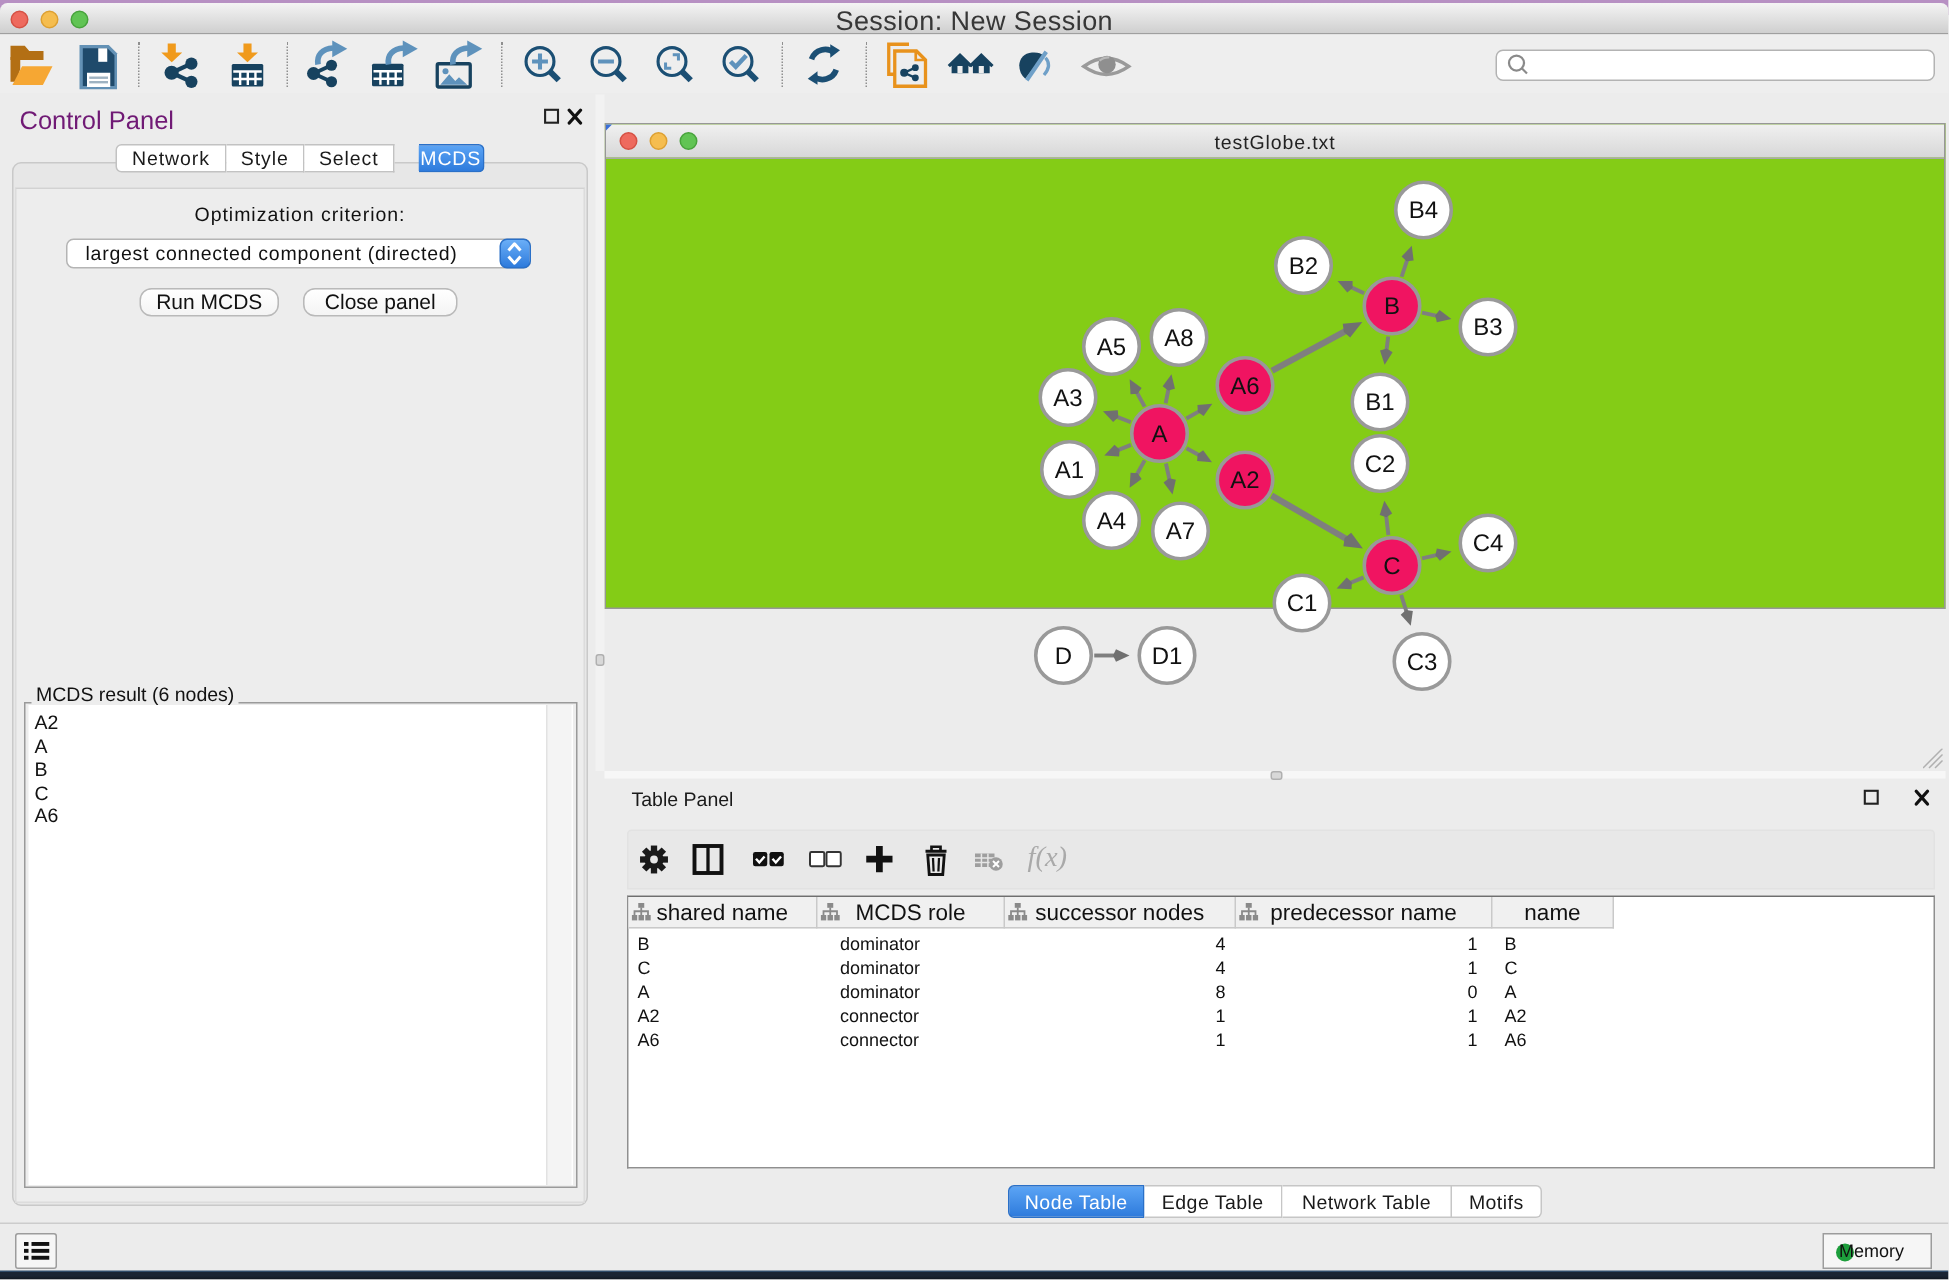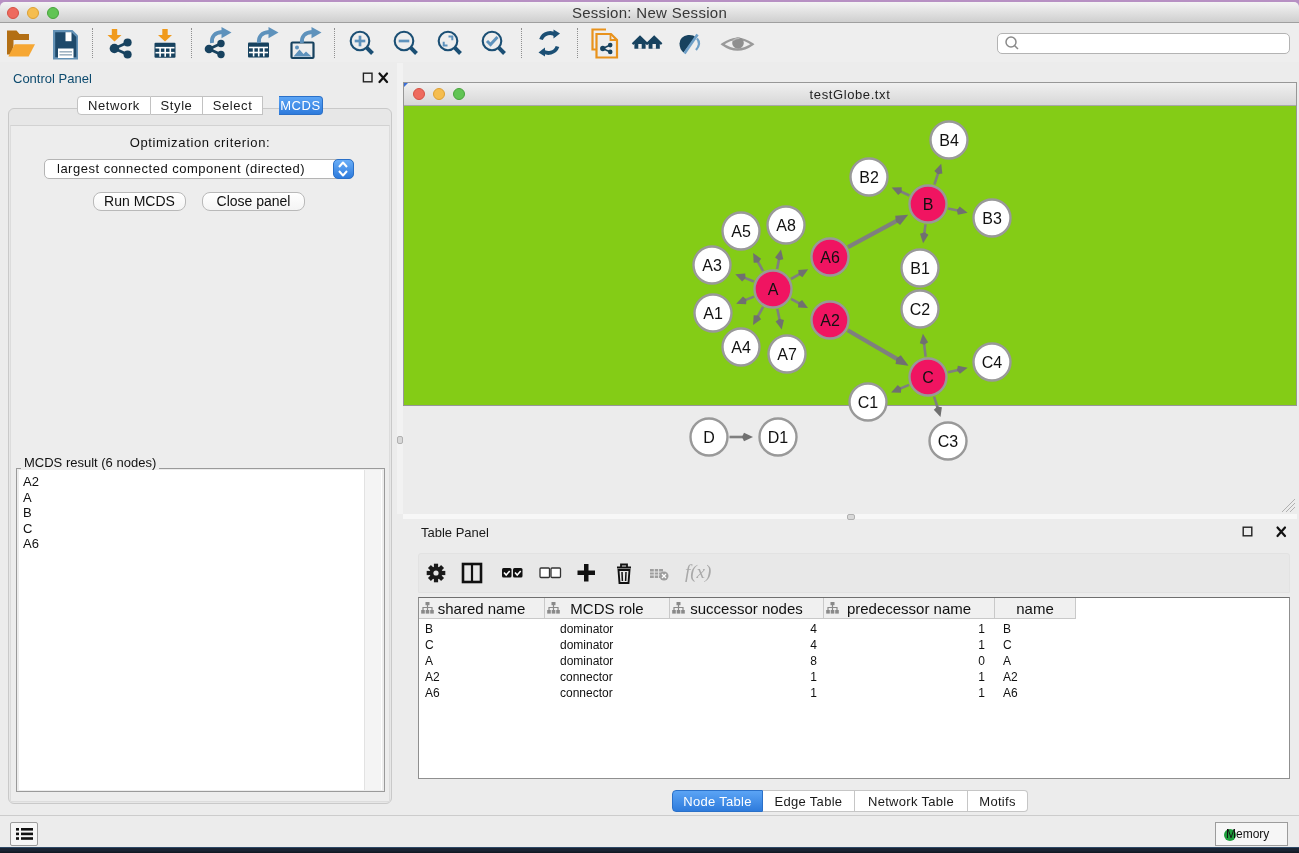--- a/index.html
+++ b/index.html
@@ -7,28 +7,28 @@
 body { font-family:"Liberation Sans", sans-serif; background:#ececec; position:relative; }
 .abs { position:absolute; }
 
 #topline { left:0; top:0; width:1299px; height:10px; background:#b790c3; }
 #titlebar { left:0; top:2px; width:1299px; height:21px;
   background:linear-gradient(#f4f4f4,#cfcfcf); border-bottom:1px solid #9f9f9f; border-radius:5px 5px 0 0; }
 .tl { width:12px; height:12px; border-radius:50%; top:5px; }
 #titlebar .r { left:7px; background:#ee6a5e; border:1px solid #d55144; }
 #titlebar .y { left:27px; background:#f5bd4f; border:1px solid #dda032; }
 #titlebar .g { left:47px; background:#61c454; border:1px solid #48a33c; }
-#apptitle { left:0; top:4px; width:1299px; text-align:center; font-size:15px; letter-spacing:0.3px; color:#373737; }
+#apptitle { left:0; top:4px; width:1299px; text-align:center; font-size:18px; letter-spacing:0.3px; color:#373737; }
 
 #toolbar { left:0; top:23px; width:1299px; height:39px; background:#eeeeee; }
 .sep { top:5px; width:0; height:30px; border-left:1px dotted #8f8f8f; }
 #searchbox { left:997px; top:33px; width:293px; height:21px; background:#fff;
   border:1px solid #b3b3b3; border-radius:5px; }
 
-#cp-title { left:13px; top:71px; font-size:13px; color:#0c4a6e; }
+#cp-title { left:13px; top:71px; font-size:17px; color:#701a75; }
 #cp-pane { left:8px; top:108px; width:384px; height:696px; background:#e7e7e7;
   border:1px solid #c9c9c9; border-radius:6px; }
 #cp-inner { left:10px; top:125px; width:380px; height:677px; background:#ededed;
   border:1px solid #dcdcdc; border-top-color:#d2d2d2; }
 .cptab { top:96px; height:19px; background:#fff; border:1px solid #c2c2c2; border-left:none;
   font-size:13px; letter-spacing:0.6px; color:#1a1a1a; text-align:center; line-height:18px; }
 #tab-network { left:77px; width:74px; border-left:1px solid #c2c2c2; border-radius:4px 0 0 4px; }
 #tab-style { left:151px; width:52px; }
 #tab-select { left:203px; width:60px; }
 #tab-mcds { left:279px; width:44px; border-radius:0 4px 4px 0; border-color:#2a70c8;

